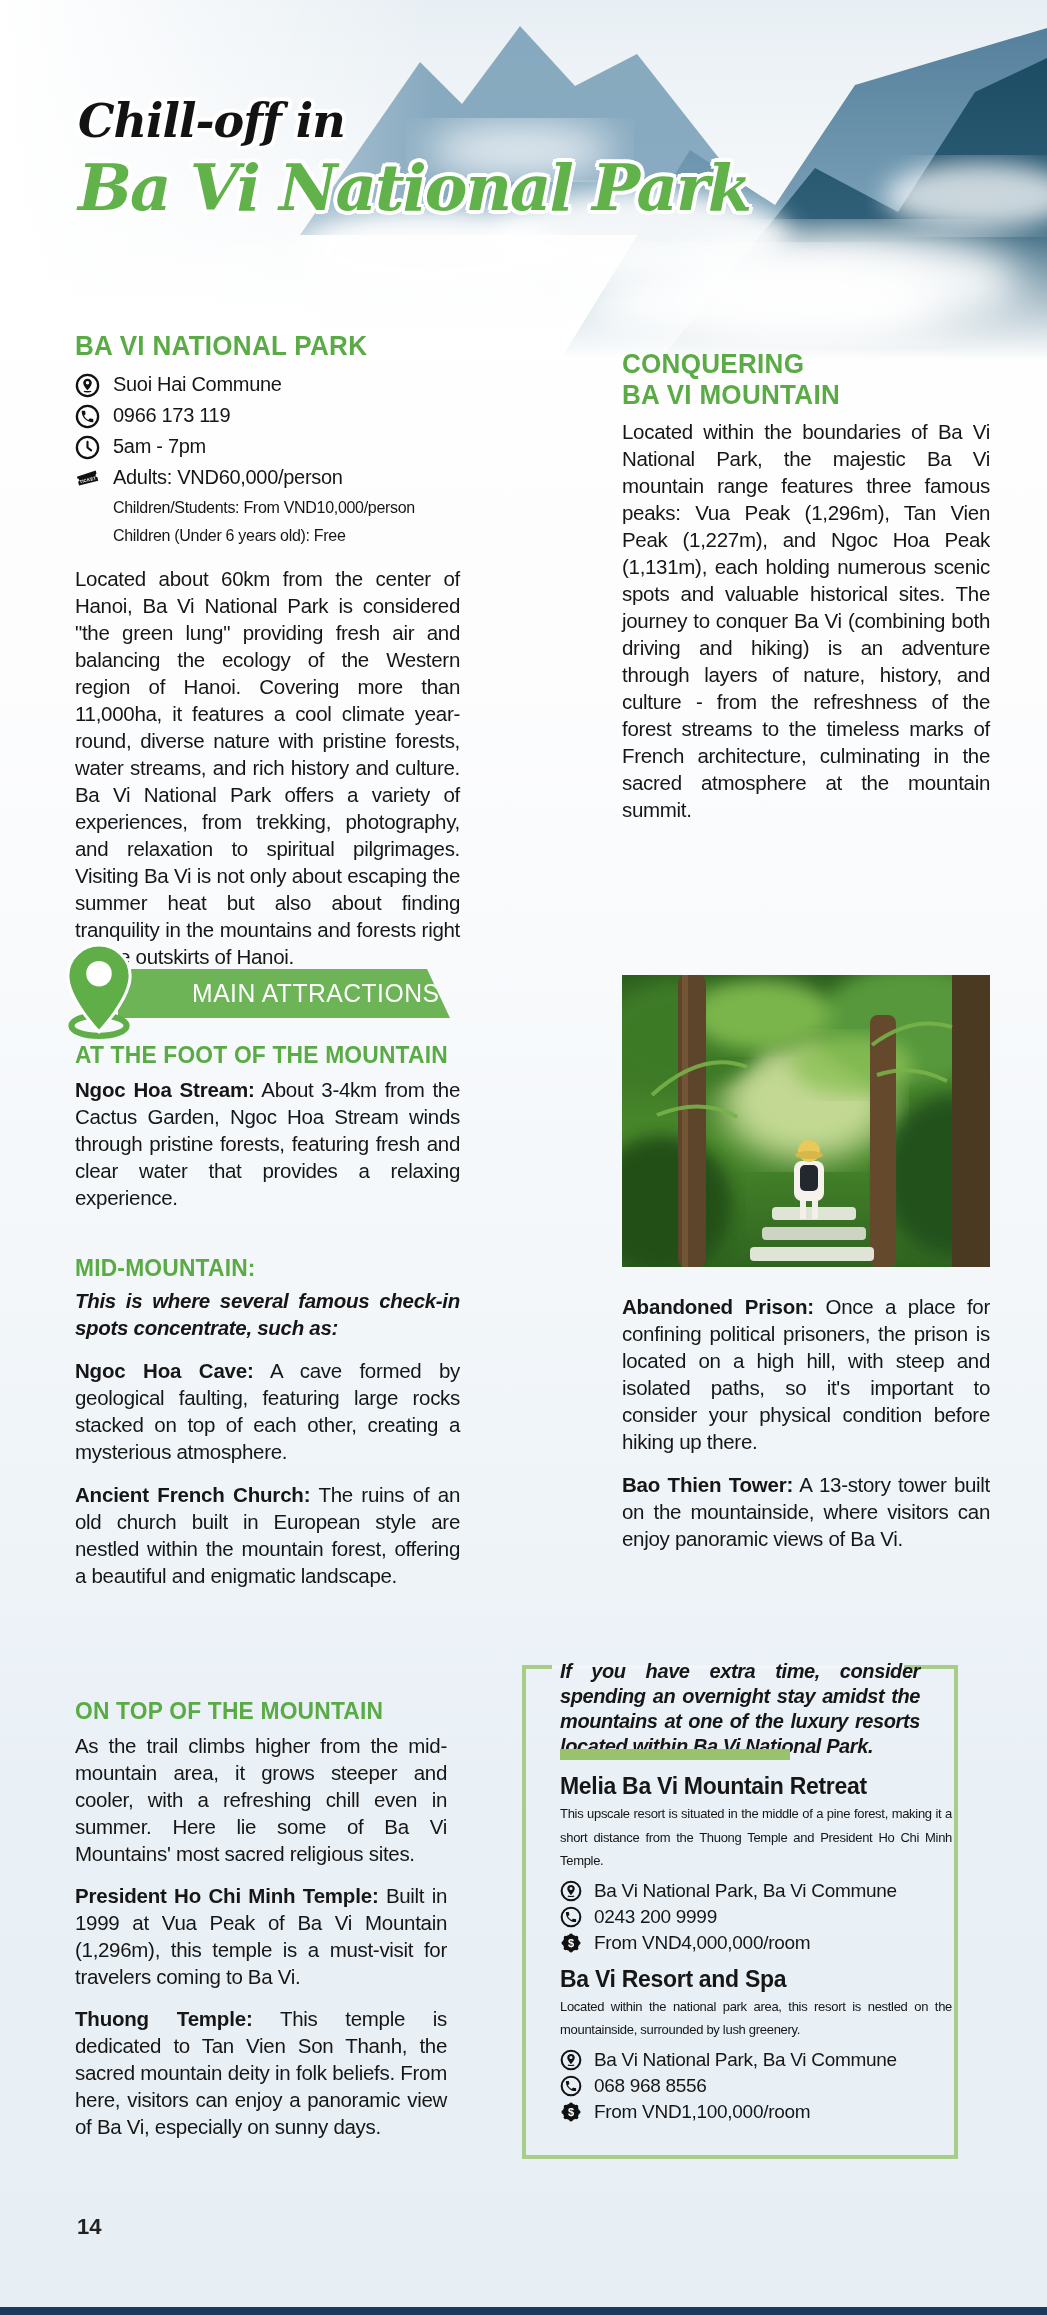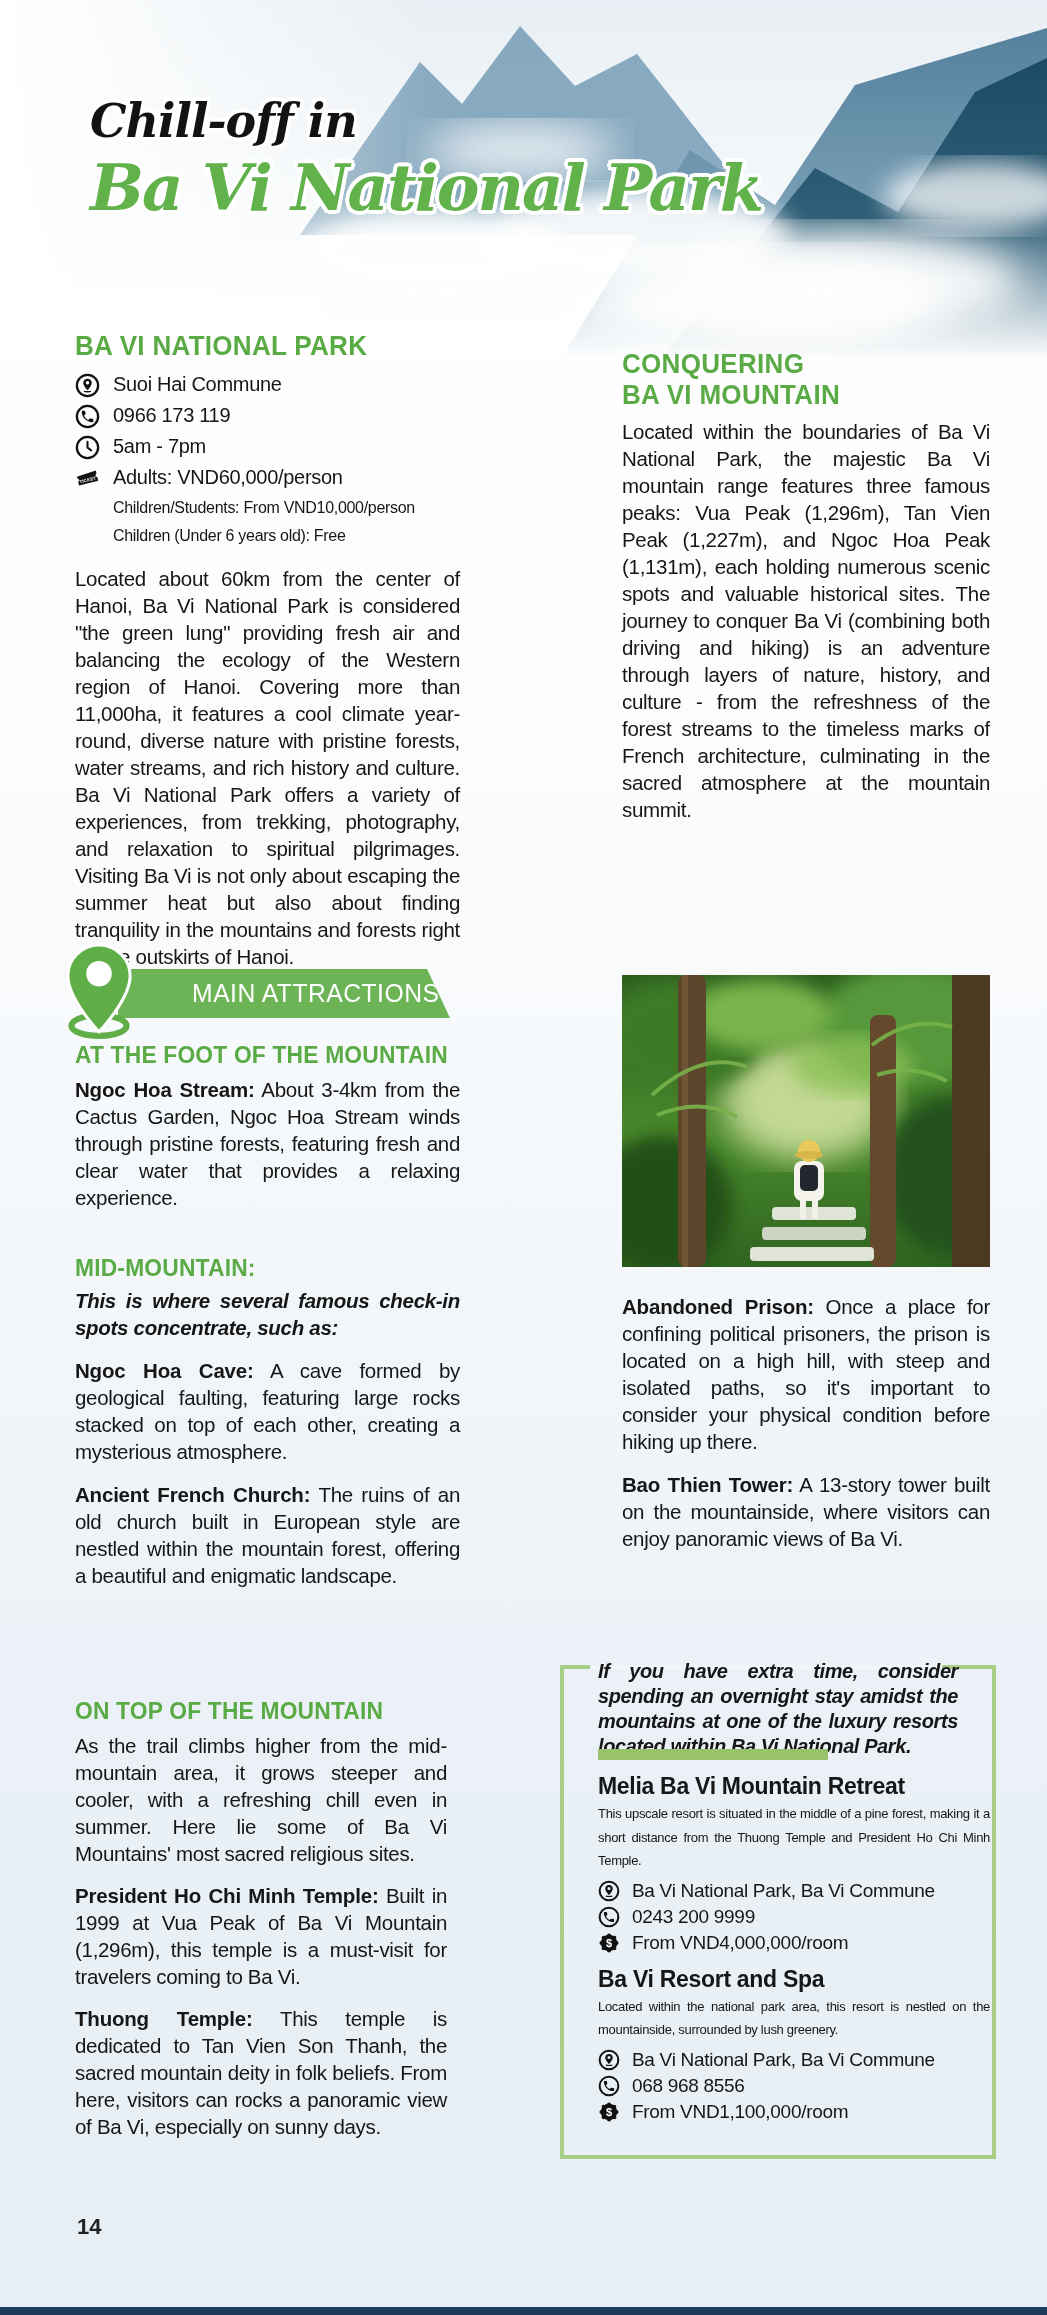--- a/index.html
+++ b/index.html
@@ -3,21 +3,21 @@
 <meta charset="utf-8">
 <style>
   html,body{margin:0;padding:0;background:#dfe7ee;}
   .page{
     position:relative;width:1047px;height:2315px;overflow:hidden;
     background:linear-gradient(180deg,#ffffff 0%,#fdfdfe 28%,#f3f7fa 55%,#e9f0f6 78%,#e7eff5 100%);
     font-family:"Liberation Sans",sans-serif;color:#161616;
   }
   
   .hero{position:absolute;left:0;top:0;width:1047px;height:360px;}
-  .titles{position:absolute;left:90px;top:94px;z-index:3;}
+  .titles{position:absolute;left:78px;top:94px;z-index:3;}
   .title1{
     font-family:"DejaVu Serif",serif;font-style:italic;font-weight:bold;
     font-size:46px;color:#131313;letter-spacing:-1px;
     text-shadow:-3px -3px 0 #fff,3px -3px 0 #fff,-3px 3px 0 #fff,3px 3px 0 #fff,0 -4px 0 #fff,0 4px 0 #fff,-4px 0 0 #fff,4px 0 0 #fff;
   }
   .title2{
     font-family:"DejaVu Serif",serif;font-style:italic;font-weight:bold;
     font-size:64px;color:#62b24c;letter-spacing:-2px;margin-top:2px;
     text-shadow:-3px -3px 0 #fff,3px -3px 0 #fff,-3px 3px 0 #fff,3px 3px 0 #fff,0 -4px 0 #fff,0 4px 0 #fff,-4px 0 0 #fff,4px 0 0 #fff;
   }
@@ -31,21 +31,21 @@
   .info-row .ic{width:25px;height:25px;flex:0 0 25px;margin-right:13px;margin-top:2px;}
   .info-cont{padding-left:38px;font-size:16px;line-height:28px;letter-spacing:-.3px;}
   
   .banner{position:absolute;left:118px;top:969px;width:332px;height:49px;background:#6db456;
     clip-path:polygon(0 0,309px 0,332px 100%,0 100%);}
   .banner-label{color:#fff;font-size:26px;line-height:49px;padding-left:78px;letter-spacing:.5px;transform:scaleX(.95);transform-origin:0 50%;white-space:nowrap;}
   .big-pin{position:absolute;left:58px;top:942px;width:82px;height:98px;z-index:2;}
   
   .forest{position:absolute;left:622px;top:975px;width:368px;height:292px;}
   
-  .rbox{position:absolute;left:522px;top:1665px;width:436px;height:494px;border:4px solid #a8cd87;box-sizing:border-box;margin-left:38px;}
+  .rbox{position:absolute;left:522px;top:1665px;width:436px;height:494px;border:4px solid #a8cd87;box-sizing:border-box;}
   .rbox-gap{position:absolute;left:26px;top:-4px;width:352px;height:4px;background:#f2f6f9;}
   .rbox-intro{position:absolute;left:34px;top:-30px;width:360px;font-size:20px;line-height:25px;font-weight:bold;font-style:italic;text-align:justify;letter-spacing:-.4px;}
   .rbox-bar{position:absolute;left:34px;top:80px;width:230px;height:11px;background:#98c26c;}
   .rbox-content{position:absolute;left:34px;top:104px;width:392px;}
   .rname{font-size:23px;font-weight:bold;letter-spacing:-.3px;margin:10px 0 2px 0;}
   .rdesc{font-size:13px;line-height:23.5px;text-align:justify;letter-spacing:-.3px;margin:0;}
   .sm-row{display:flex;align-items:flex-start;font-size:19px;line-height:26px;letter-spacing:-.3px;}
   .sm-row .ic{width:22px;height:22px;flex:0 0 22px;margin-right:12px;margin-top:2px;}
   
   .pagenum{position:absolute;left:77px;top:2214px;font-size:22px;font-weight:bold;color:#222;}
@@ -234,21 +234,21 @@
     <p class="para"><b>Bao Thien Tower:</b> <span>A 13-story tower built on the mountainside, where visitors can enjoy panoramic views of Ba Vi.</span></p>
   </div>
 
   <div class="sect" style="left:75px;top:1697px;width:372px;">
     <div class="h4">ON TOP OF THE MOUNTAIN</div>
     <div style="height:8px;"></div>
     <p class="para">As the trail climbs higher from the mid-mountain area, it grows steeper and cooler, with a refreshing chill even in summer. Here lie some of Ba Vi Mountains' most sacred religious  sites.</p>
     <div style="height:15px;"></div>
     <p class="para"><b>President Ho Chi Minh Temple:</b> <span>Built in 1999 at Vua Peak of Ba Vi Mountain (1,296m), this temple is a must-visit for travelers coming to Ba Vi.</span></p>
     <div style="height:15px;"></div>
-    <p class="para"><b>Thuong Temple:</b> <span>This temple is dedicated to Tan Vien Son Thanh, the sacred mountain deity in folk beliefs. From here, visitors can rocks a panoramic view of Ba Vi, especially on sunny days.</span></p>
+    <p class="para"><b>Thuong Temple:</b> <span>This temple is dedicated to Tan Vien Son Thanh, the sacred mountain deity in folk beliefs. From here, visitors can enjoy a panoramic view of Ba Vi, especially on sunny days.</span></p>
   </div>
 
   <div class="rbox">
     <div class="rbox-gap"></div>
     <p class="rbox-intro">If you have extra time, consider spending an overnight stay amidst the mountains at one of the luxury resorts located within Ba Vi National Park.</p>
     <div class="rbox-bar"></div>
     <div class="rbox-content">
 
       <div class="rname" style="margin-top:0;">Melia Ba Vi Mountain Retreat</div>
       <p class="rdesc">This upscale resort is situated in the middle of a pine forest, making it a short distance from the Thuong Temple and President Ho Chi Minh Temple.</p>

